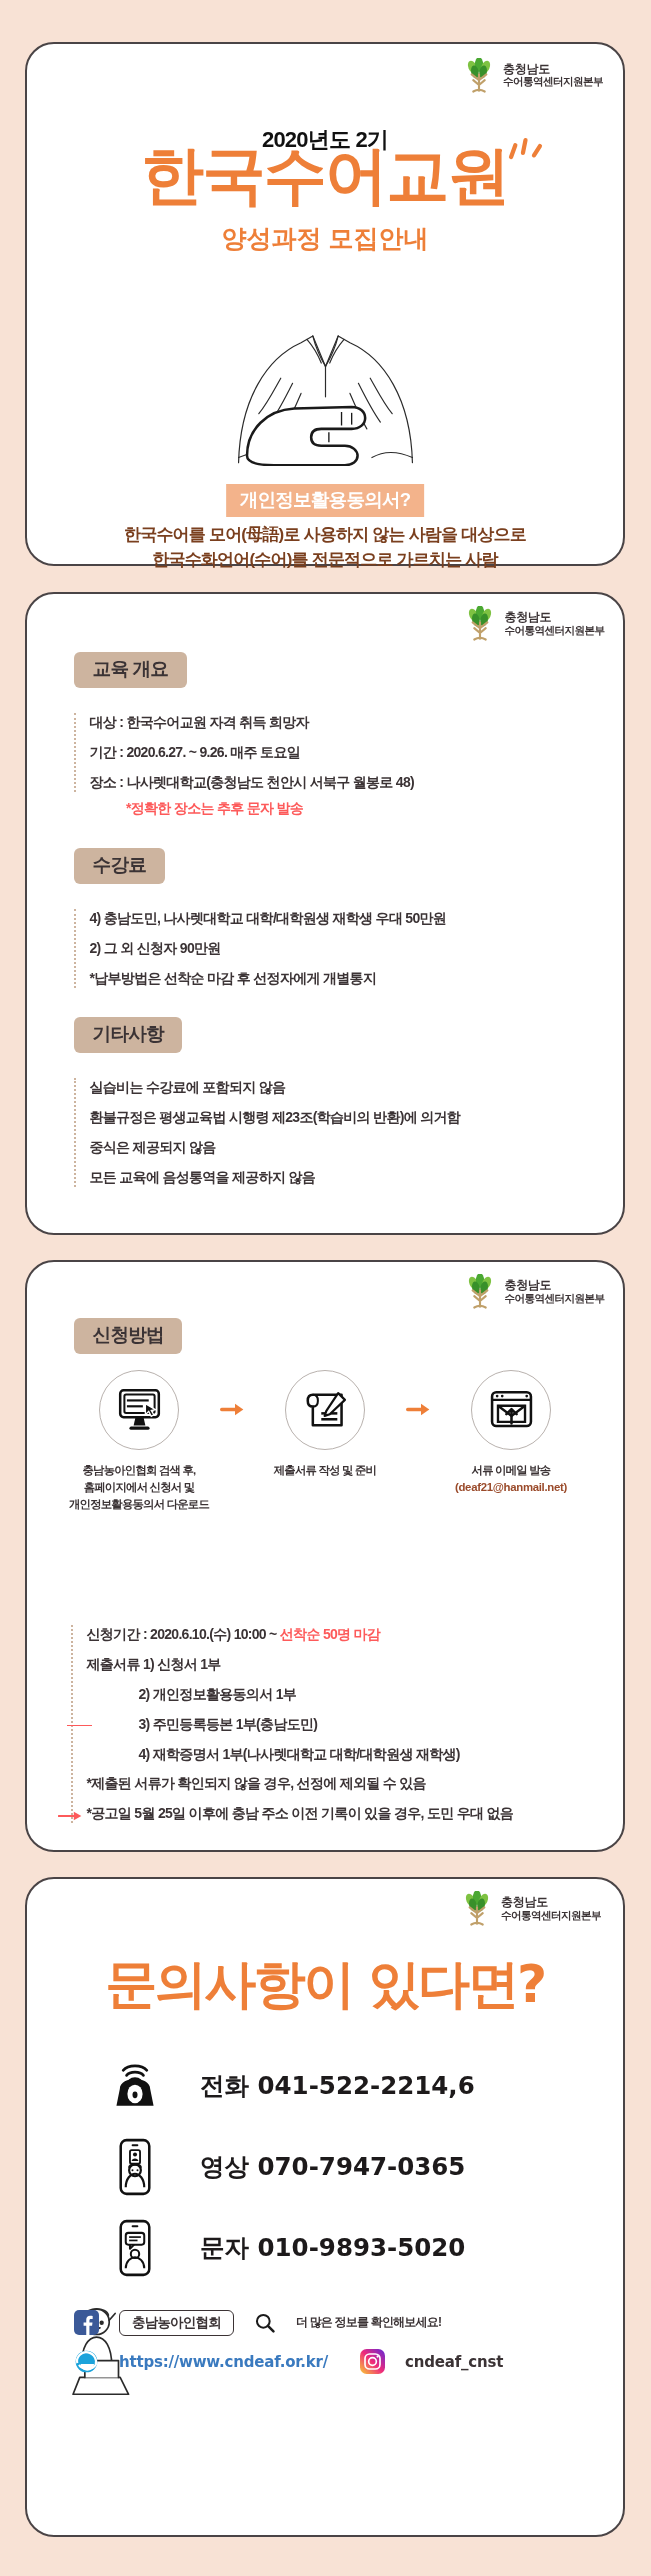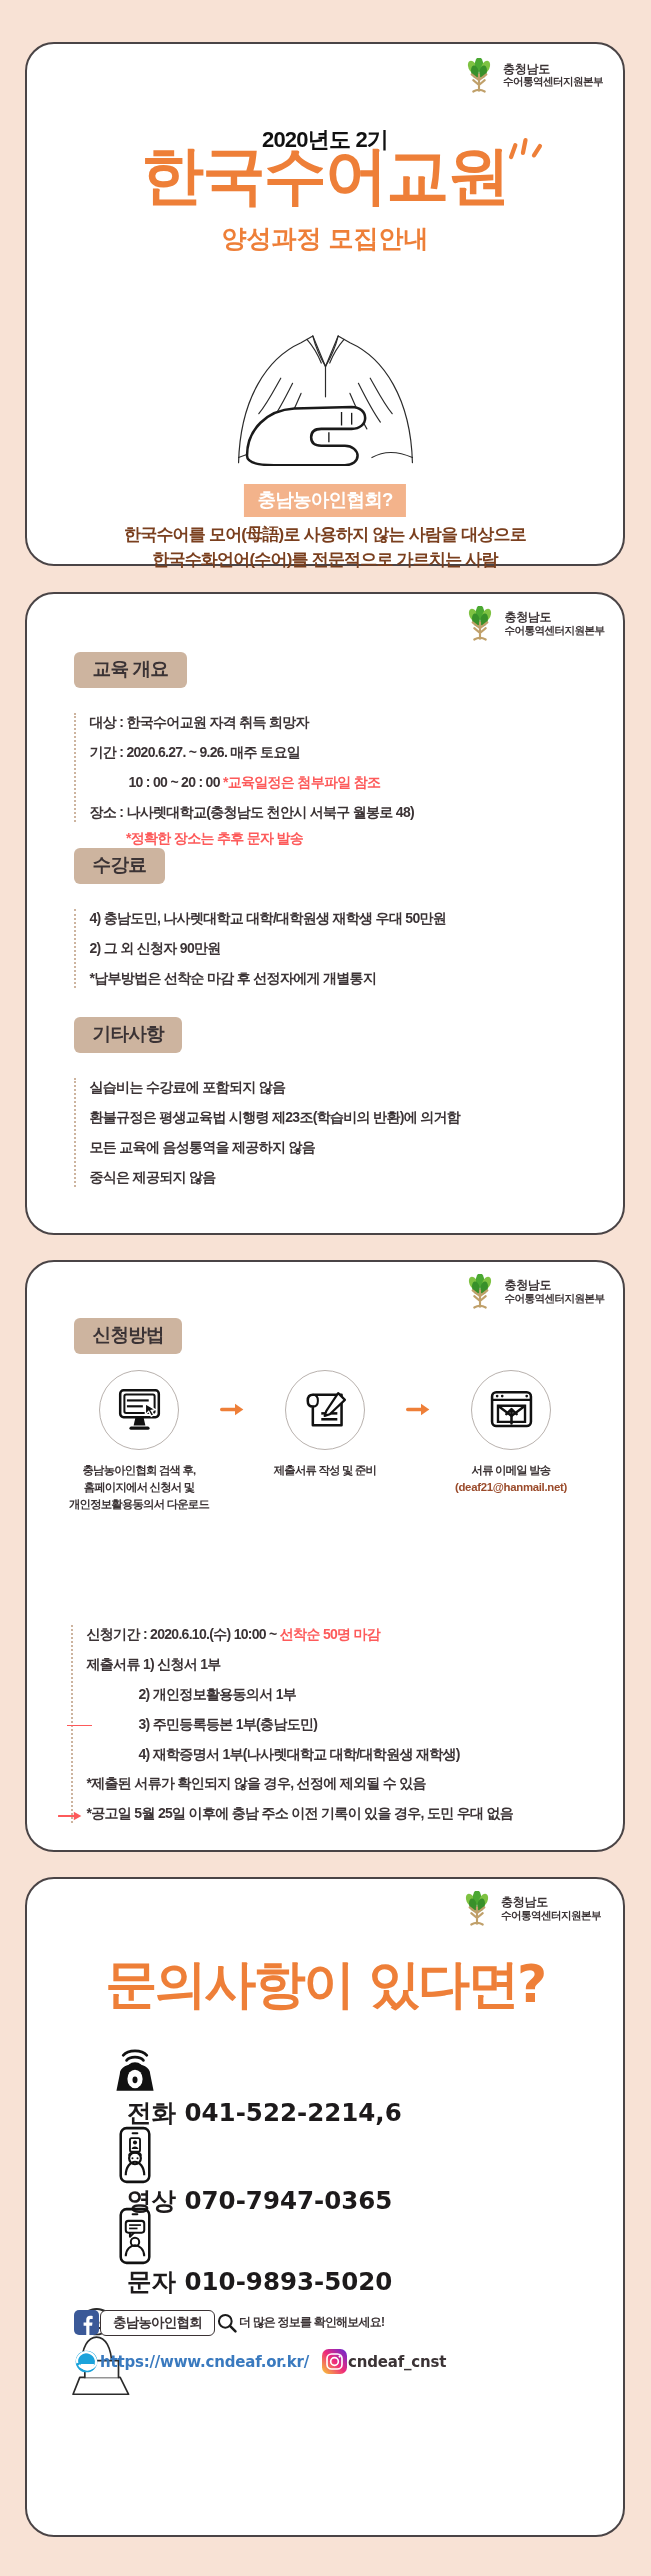--- a/index.html
+++ b/index.html
@@ -105,28 +105,28 @@
 
   
   #card4{top:1877px;height:660px;}
   .c4-logo{top:12px;right:22px;}
   .ask{
     position:absolute;top:71px;left:0;right:0;text-align:center;
     font-size:52px;font-weight:bold;color:#ee7f38;letter-spacing:-2.5px;
     font-family:"DejaVu Sans",sans-serif;
   }
   .contacts{position:absolute;top:166px;left:71px;right:51px;}
-  .crow{display:flex;height:81px;flex-direction:column;}
+  .crow{display:flex;align-items:center;height:81px;}
   .crow .ic{width:73px;flex:none;display:flex;justify-content:center;}
   .crow .ct{
     font-size:24.5px;font-weight:bold;color:#1d1a1b;letter-spacing:0px;
     font-family:"DejaVu Sans",sans-serif;padding-left:29px;white-space:nowrap;
   }
   .social{position:absolute;top:431px;left:47px;right:34px;}
-  .srow{display:flex;align-items:center;gap:1px;margin-bottom:13.5px;}
+  .srow{display:flex;align-items:center;gap:20px;margin-bottom:13.5px;}
   .pill{
     border:1.7px solid #3b3335;border-radius:6px;padding:2.5px 12px 3.4px 12px;
     font-size:13.5px;font-weight:bold;color:#3b3335;letter-spacing:-0.8px;background:#fff;
   }
   .smalltip{font-size:12px;font-weight:bold;color:#3b3335;letter-spacing:-0.8px;}
   .url{font-size:15px;font-weight:bold;color:#3a7abf;letter-spacing:-0.2px;font-family:"DejaVu Sans",sans-serif;}
   .ighandle{font-size:15px;font-weight:bold;color:#3b3335;letter-spacing:-0.2px;font-family:"DejaVu Sans",sans-serif;}
   .clerk{position:absolute;left:44px;top:421px;width:63px;height:101px;}
 </style>
 </head>
@@ -195,21 +195,21 @@
                    C203 244 197 249 188 249 L104 249 C86 249 72 246 72 238 Z"></path>
         </g>
         <g fill="none" stroke="#1a1a1a" stroke-width="1.6">
           <path d="M184 186 L184 202"></path>
           <path d="M196 187 L196 201"></path>
           <path d="M169 210 L169 222"></path>
         </g>
       </svg>
     </div>
 
-    <div class="badge-what">충남농아인협회?</div>
+    <div class="badge-what">개인정보활용동의서?</div>
 
     <div class="desc">
       <div>한국수어를 모어(母語)로 사용하지 않는 사람을 대상으로</div>
       <div>한국수화언어(수어)를 전문적으로 가르치는 사람</div>
     </div>
   </div>
 
   <div class="card" id="card2">
 
     <div class="logo c2-logo">
@@ -226,44 +226,41 @@
         <div class="l1">충청남도</div>
         <div class="l2">수어통역센터지원본부</div>
       </div>
     </div>
 
     <div class="sec" style="top:58px;">
       <span class="sec-label">교육 개요</span>
       <div class="dotlist">
         <div class="row">대상 : 한국수어교원 자격 취득 희망자</div>
         <div class="row">기간 : 2020.6.27. ~ 9.26. 매주 토요일</div>
-        <div class="row indent">
-          <span>10 : 00 ~ 20 : 00 </span><span class="red">*교육일정은 첨부파일 참조</span>
-        </div>
         <div class="row">장소 : 나사렛대학교(충청남도 천안시 서북구 월봉로 48)</div>
       </div>
       <div class="note-red">*정확한 장소는 추후 문자 발송</div>
     </div>
 
     <div class="sec" style="top:254px;">
       <span class="sec-label">수강료</span>
       <div class="dotlist">
         <div class="row">4) 충남도민, 나사렛대학교 대학/대학원생 재학생 우대 50만원</div>
         <div class="row">2) 그 외 신청자 90만원</div>
         <div class="row red">*납부방법은 선착순 마감 후 선정자에게 개별통지</div>
       </div>
     </div>
 
     <div class="sec" style="top:423px;">
       <span class="sec-label">기타사항</span>
       <div class="dotlist">
         <div class="row">실습비는 수강료에 포함되지 않음</div>
         <div class="row">환불규정은 평생교육법 시행령 제23조(학습비의 반환)에 의거함</div>
+        <div class="row">중식은 제공되지 않음</div>
         <div class="row">모든 교육에 음성통역을 제공하지 않음</div>
-        <div class="row">중식은 제공되지 않음</div>
       </div>
     </div>
   </div>
 
   <div class="card" id="card3">
 
     <div class="logo c3-logo">
       <svg class="tree" viewBox="0 0 44 44">
         <ellipse cx="14" cy="11" rx="5" ry="8" fill="#7ec242" transform="rotate(-24 14 11)"></ellipse>
         <ellipse cx="22" cy="8" rx="5" ry="9" fill="#4aa832"></ellipse>

